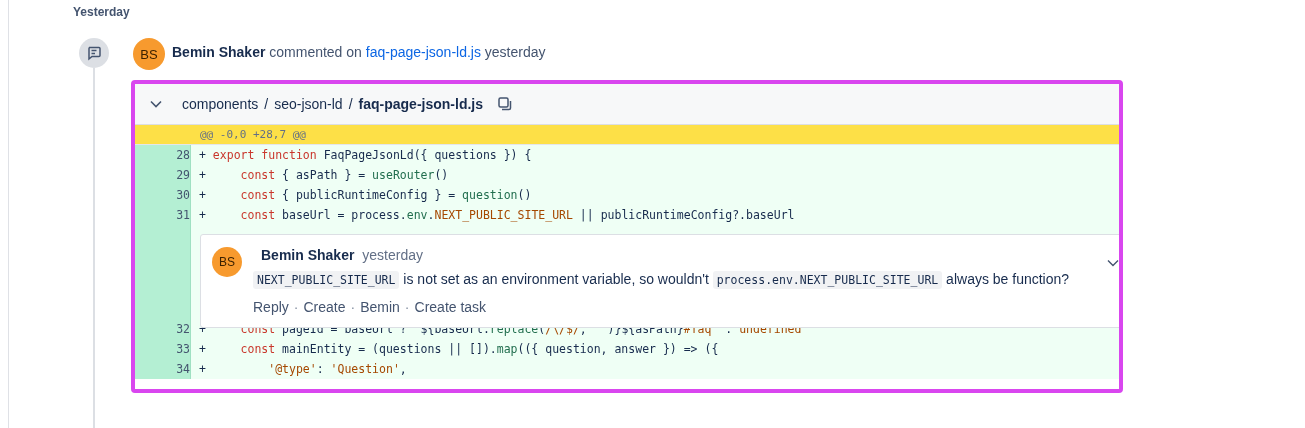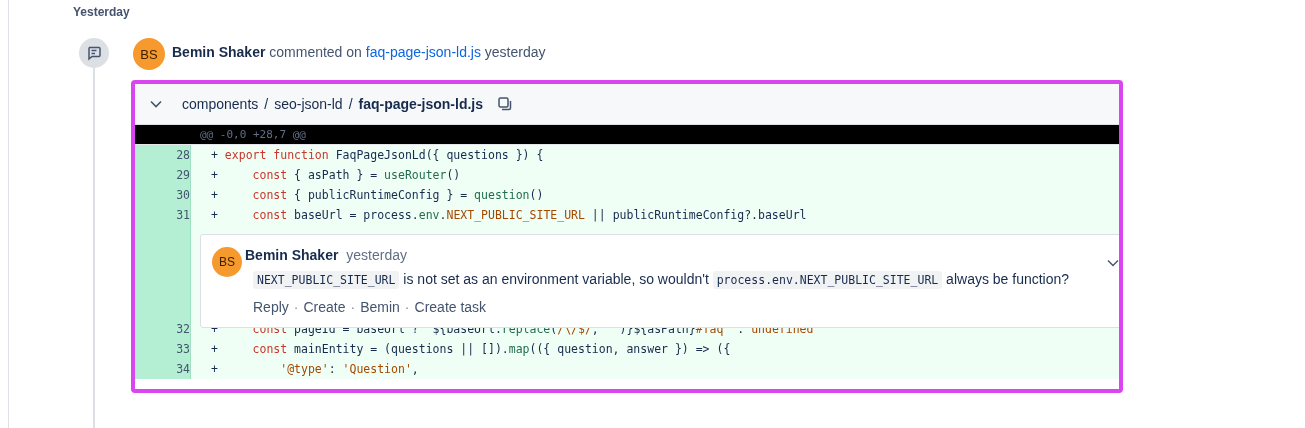--- a/index.html
+++ b/index.html
@@ -44,46 +44,46 @@
     height: 41px; background: #f7f8f9; border-bottom: 1px solid #dcdfe4;
     display: flex; align-items: center; font-size: 14px; color: #172b4d;
   }
   .chevron { margin-left: 14px; width: 14px; height: 14px; display:flex; align-items:center; justify-content:center; }
   .path { margin-left: 19px; display: flex; gap: 6px; align-items: center; }
   .path .sep { color: #172b4d; }
   .path .file { font-weight: bold; }
   .copy-icon { margin-left: 14px; width: 16px; height: 16px; }
 
   .hunk {
-    height: 20px; background: #000000; border-bottom: 1px solid #e4e6ea;
+    height: 20px; background: #fde047; border-bottom: 1px solid #e4e6ea;
     font-family: "DejaVu Sans Mono", monospace; font-size: 11px; color: #626f86;
     display: flex; align-items: center; padding-left: 65px;
   }
   .code-row {
     height: 20px; display: flex; font-family: "DejaVu Sans Mono", monospace; font-size: 11.5px;
     background: #effff5; white-space: pre;
   }
   .ln {
     width: 56px; background: #b4efd3; color: #44546f; text-align: right; 
     line-height: 20px; border-right: 1px solid #9fe0c2;
   }
-  .code { padding-left: 8px; line-height: 20px; color: #172b4d; margin-left: 12px; }
+  .code { padding-left: 8px; line-height: 20px; color: #172b4d; }
   .kw { color: #c9372c; }
   .fn { color: #216e4e; }
   .str { color: #a54800; }
   .const { color: #a54800; }
 
   .comment-band { height: 94px; display: flex; background: #effff5; }
   .comment-band .ln-spacer { width: 56px; background: #b4efd3; border-right: 1px solid #9fe0c2; }
   .comment-box {
     position: absolute; left: 65px; top: 150px; width: 944px; height: 94px;
     background: #fff; border: 1px solid #dcdfe4; border-radius: 3px;
   }
   .comment-avatar { position: absolute; left: 11px; top: 12px; width: 30px; height: 30px; font-size: 12px; }
-  .comment-meta { position: absolute; left: 44px; top: 12px; font-size: 14px; }
+  .comment-meta { position: absolute; left: 60px; top: 12px; font-size: 14px; }
   .comment-meta .name { font-weight: bold; color: #172b4d; }
   .comment-meta .time { color: #626f86; margin-left: 4px; }
   .comment-chevron { position: absolute; right: 24px; top: 18px; width: 12px; height: 12px; }
   .comment-text { position: absolute; left: 52px; top: 36px; font-size: 14px; color: #172b4d; white-space: nowrap; }
   .inline-code {
     font-family: "DejaVu Sans Mono", monospace; font-size: 11.5px; background: #f1f2f4;
     padding: 2px 4px; border-radius: 3px; color: #172b4d;
   }
   .comment-actions { position: absolute; left: 52px; top: 64px; font-size: 14px; color: #44546f; display:flex; gap:5px; }
   .comment-actions .dot { color: #8590a2; }

